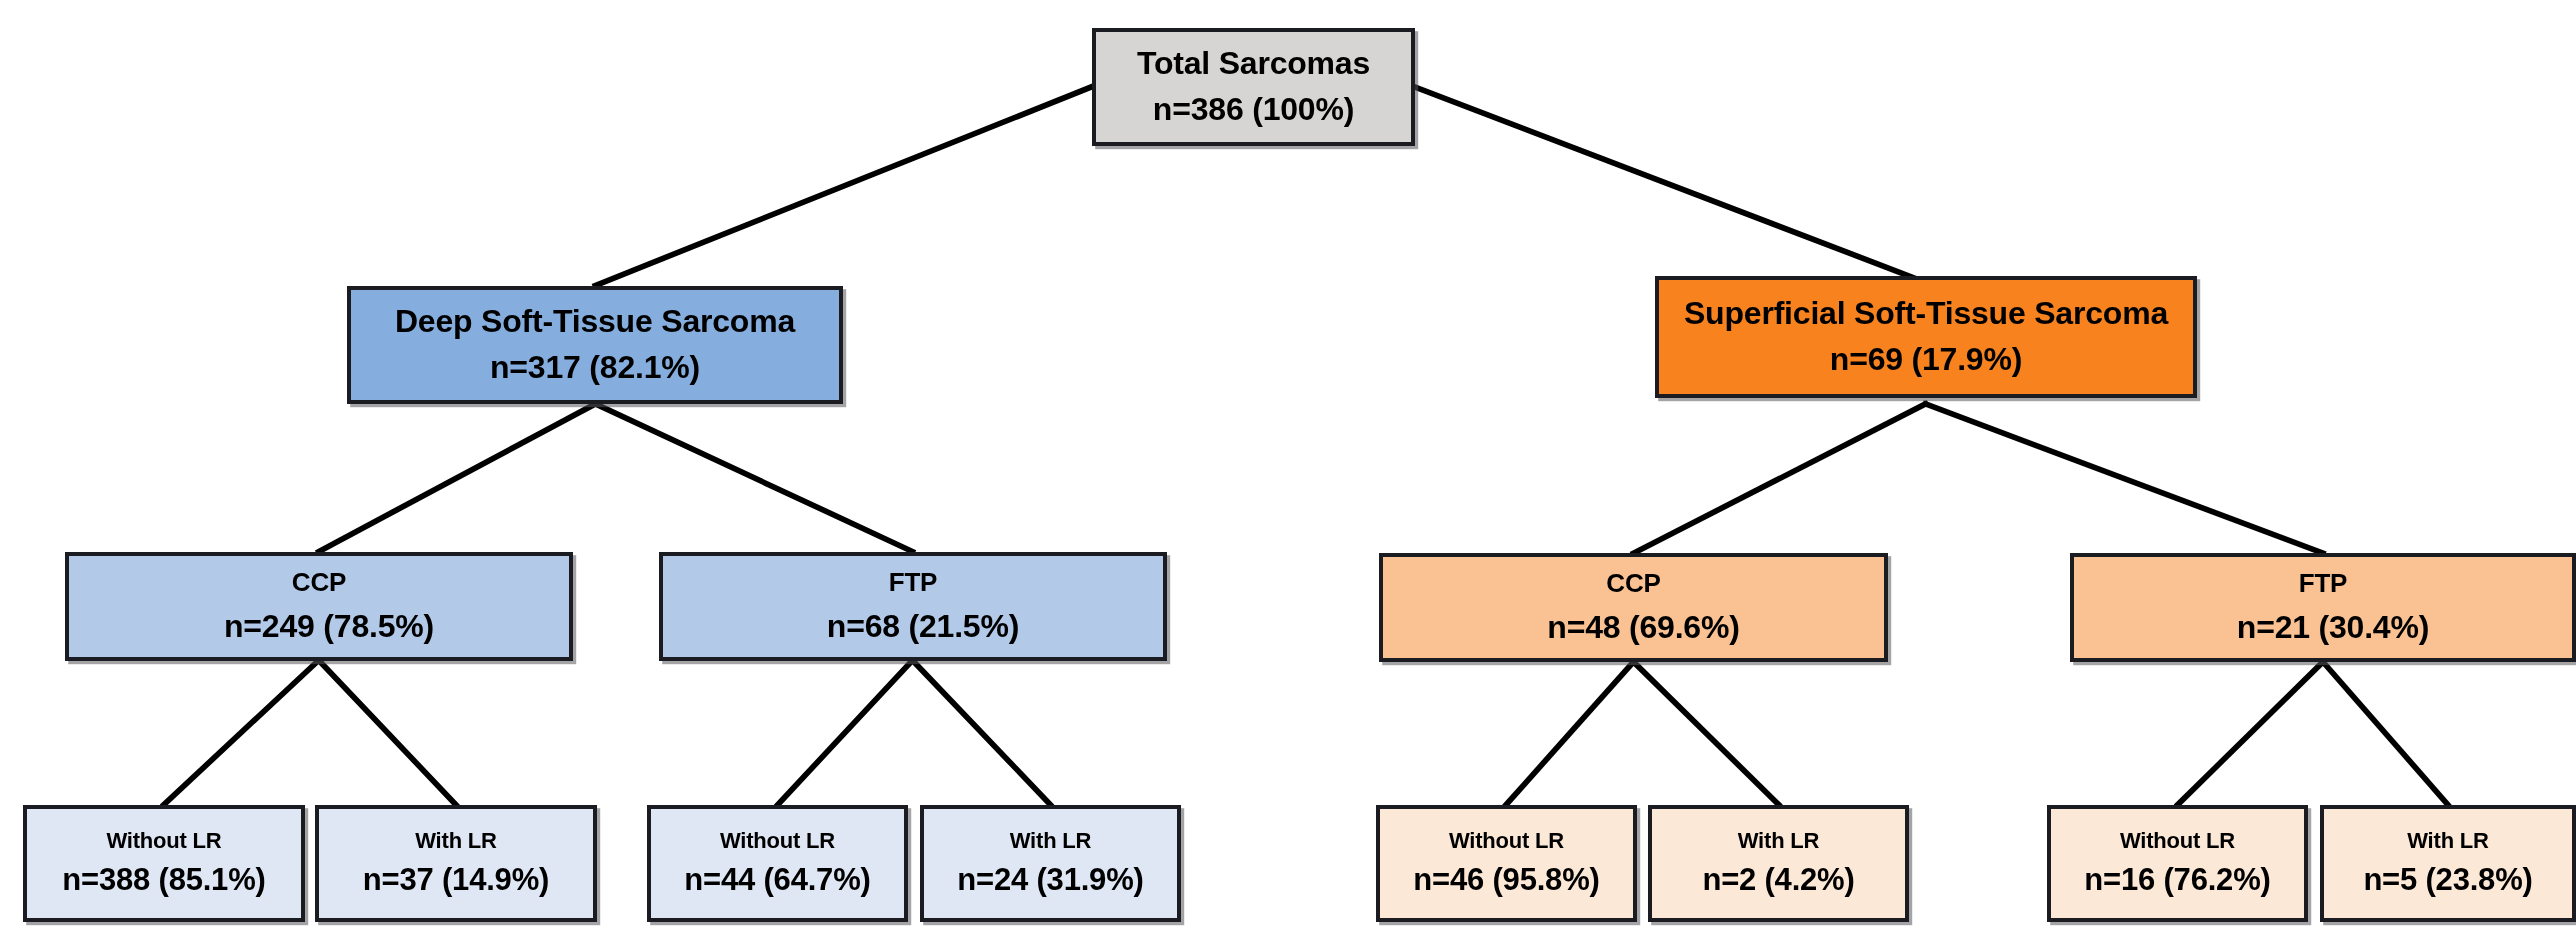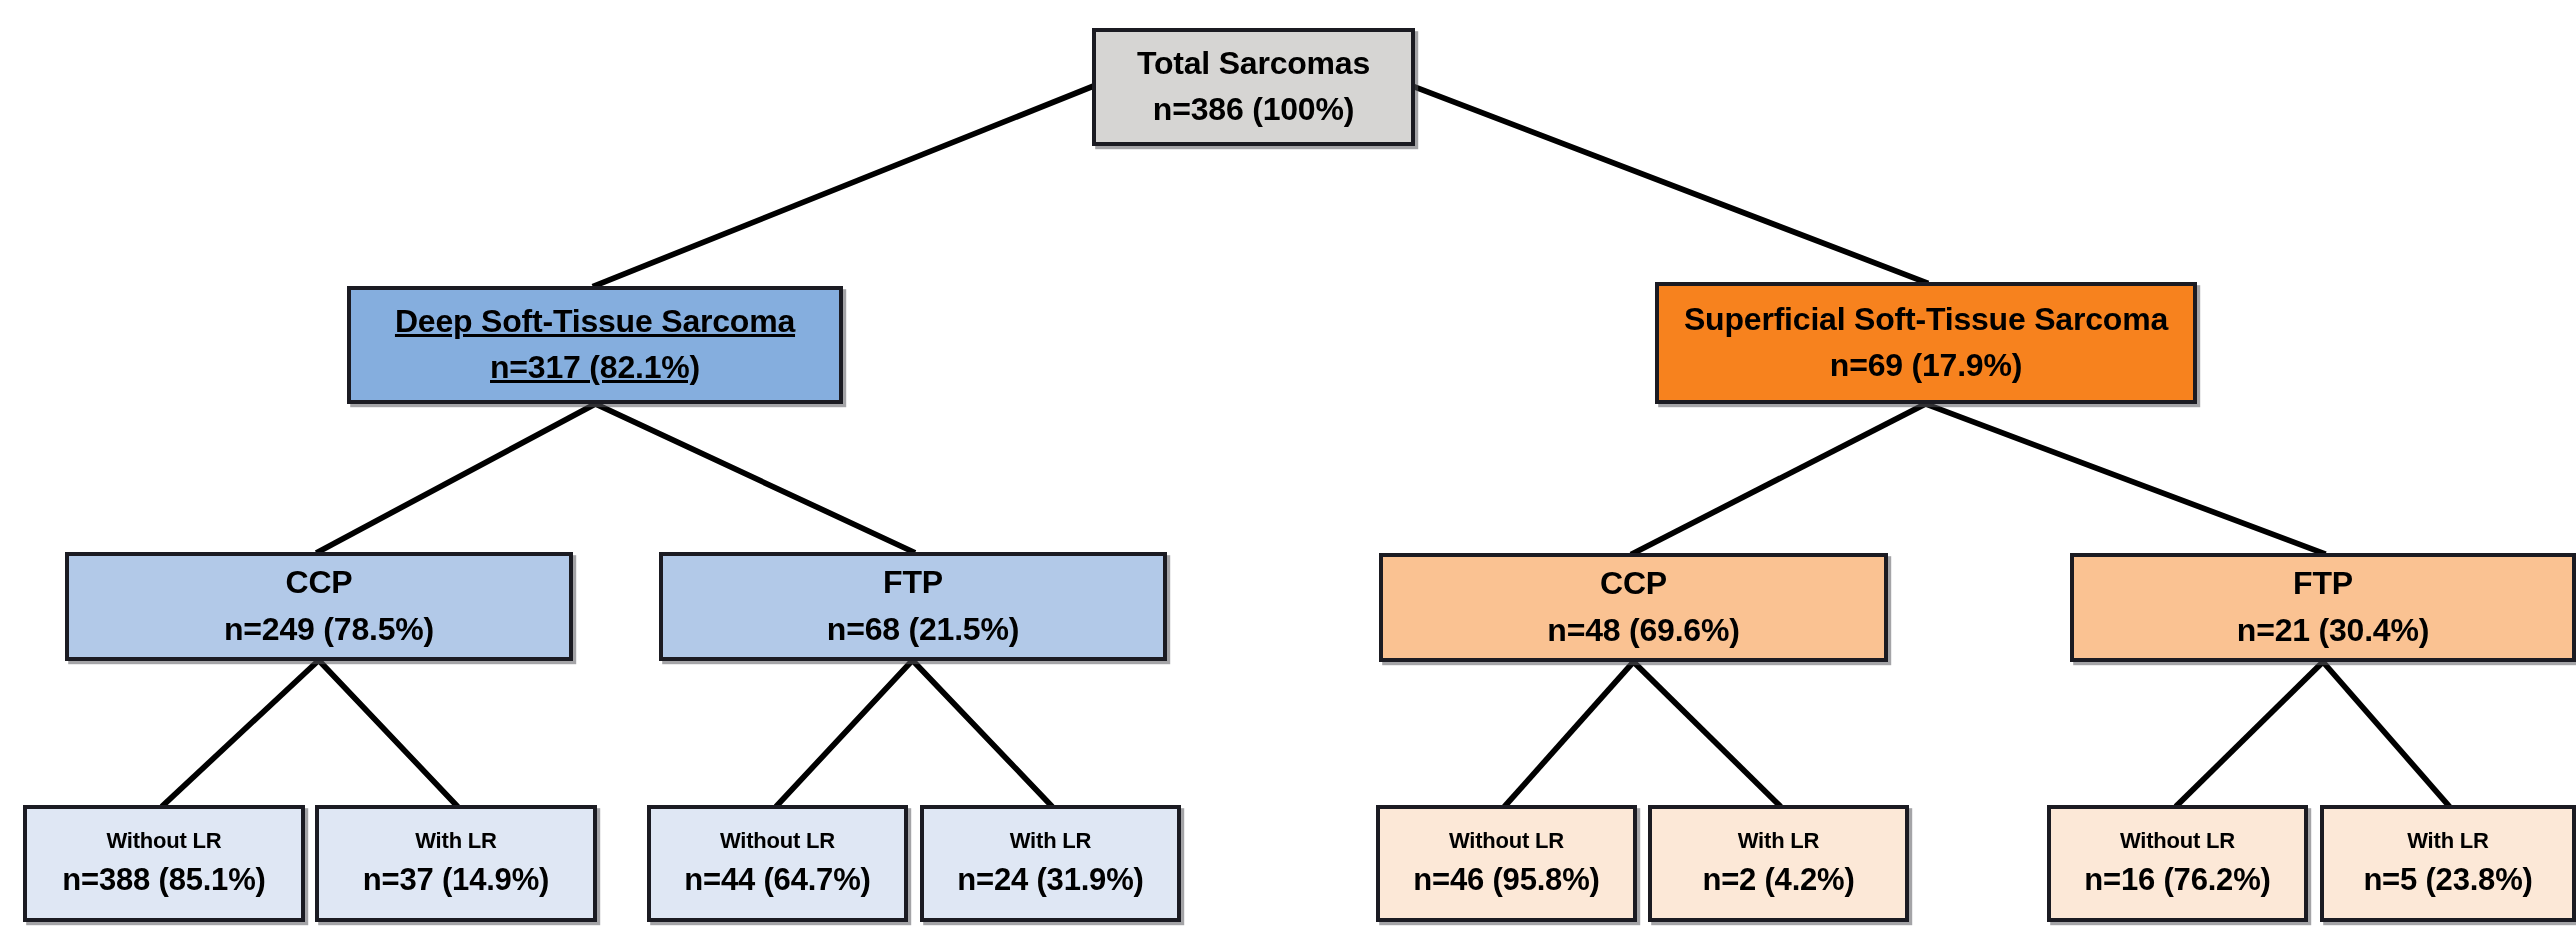--- a/index.html
+++ b/index.html
@@ -41,21 +41,21 @@
   .node .ln {
     display: block;
     white-space: nowrap;
     letter-spacing: -0.2px;
   }
   
   .lvl-root .ln { font-size: 32px; }
   .lvl-root .ln.sub { font-size: 32px; margin-top: 8px; }
   .lvl-2 .ln { font-size: 32px; }
   .lvl-2 .ln.sub { font-size: 32px; margin-top: 8px; }
-  .lvl-3 .ln { font-size: 32px; }
+  .lvl-3 .ln { font-size: 26px; }
   .lvl-3 .ln.sub { font-size: 32px; margin-top: 9.7px; margin-left: 20px; }
   .lvl-4 .ln { font-size: 22px; }
   .lvl-4 .ln.sub { font-size: 31px; margin-top: 8px; }
 </style>
 </head>
 <body>
 
 <div id="stage">
 
   <svg id="connectors" viewBox="0 0 3176 1170" preserveAspectRatio="none" aria-hidden="true">
@@ -73,25 +73,25 @@
       <line x1="2014" y1="816" x2="2193" y2="992" stroke="#000000" stroke-width="7" stroke-linecap="square"></line>
       <line x1="2864" y1="816" x2="2685" y2="992" stroke="#000000" stroke-width="7" stroke-linecap="square"></line>
       <line x1="2864" y1="816" x2="3018" y2="992" stroke="#000000" stroke-width="7" stroke-linecap="square"></line>
     </svg>
 
   <div id="nodes-layer">
       <div class="node lvl-root" style="left: 1092px; top: 27.6px; width: 323px; height: 118px; background: rgb(214, 213, 211); border-color: rgb(27, 27, 34); color: rgb(0, 0, 0);">
         <span class="ln">Total Sarcomas</span>
         <span class="ln sub">n=386 (100%)</span>
       </div>
-      <div class="node lvl-2" style="left: 347px; top: 286px; width: 496px; height: 118px; background: rgb(133, 174, 222); border-color: rgb(27, 27, 34); color: rgb(0, 0, 0); text-decoration: underline;">
+      <div class="node lvl-2" style="left: 347px; top: 286px; width: 496px; height: 118px; background: rgb(133, 174, 222); border-color: rgb(27, 27, 34); color: rgb(0, 0, 0);">
         <span class="ln">Deep Soft-Tissue Sarcoma</span>
         <span class="ln sub">n=317 (82.1%)</span>
       </div>
-      <div class="node lvl-2" style="left: 1655px; top: 282px; width: 542px; height: 122px; background: rgb(247, 130, 30); border-color: rgb(27, 27, 34); color: rgb(0, 0, 0);">
+      <div class="node lvl-2" style="left: 1655px; top: 276px; width: 542px; height: 122px; background: rgb(247, 130, 30); border-color: rgb(27, 27, 34); color: rgb(0, 0, 0);">
         <span class="ln">Superficial Soft-Tissue Sarcoma</span>
         <span class="ln sub">n=69 (17.9%)</span>
       </div>
       <div class="node lvl-3" style="left: 65px; top: 552px; width: 508px; height: 109px; background: rgb(178, 201, 232); border-color: rgb(27, 27, 34); color: rgb(0, 0, 0);">
         <span class="ln">CCP</span>
         <span class="ln sub">n=249 (78.5%)</span>
       </div>
       <div class="node lvl-3" style="left: 659px; top: 552px; width: 508px; height: 109px; background: rgb(178, 201, 232); border-color: rgb(27, 27, 34); color: rgb(0, 0, 0);">
         <span class="ln">FTP</span>
         <span class="ln sub">n=68 (21.5%)</span>

